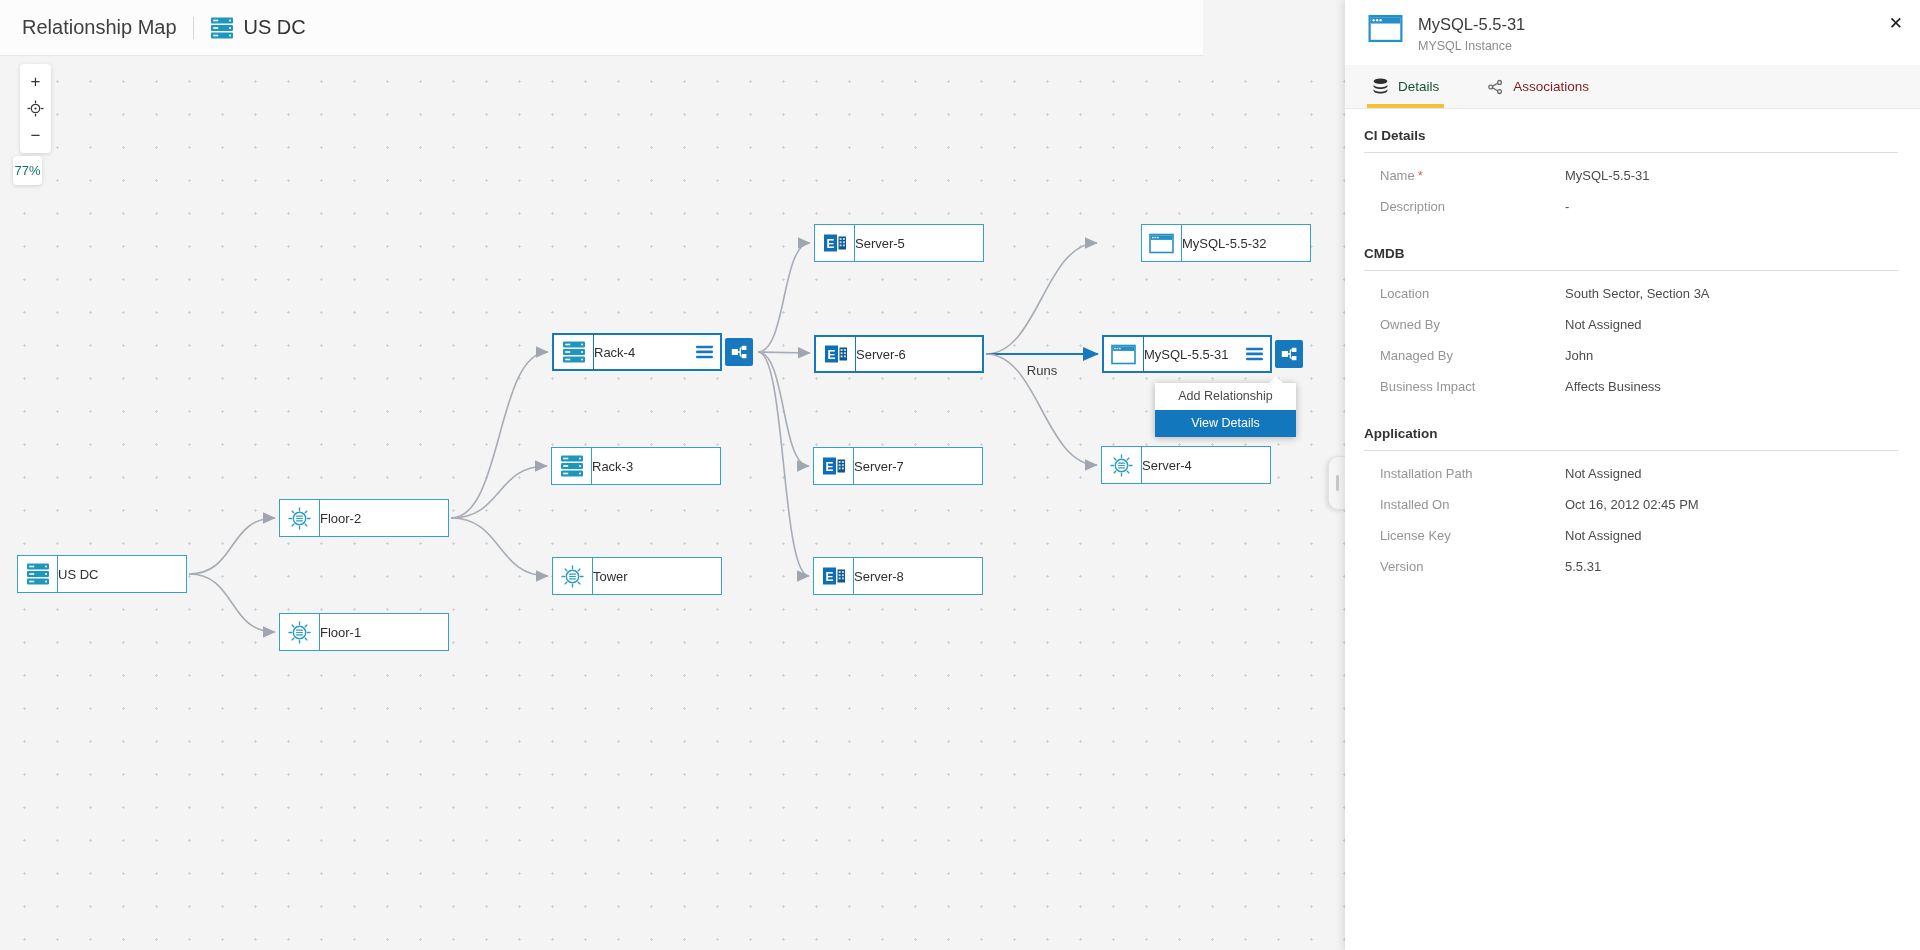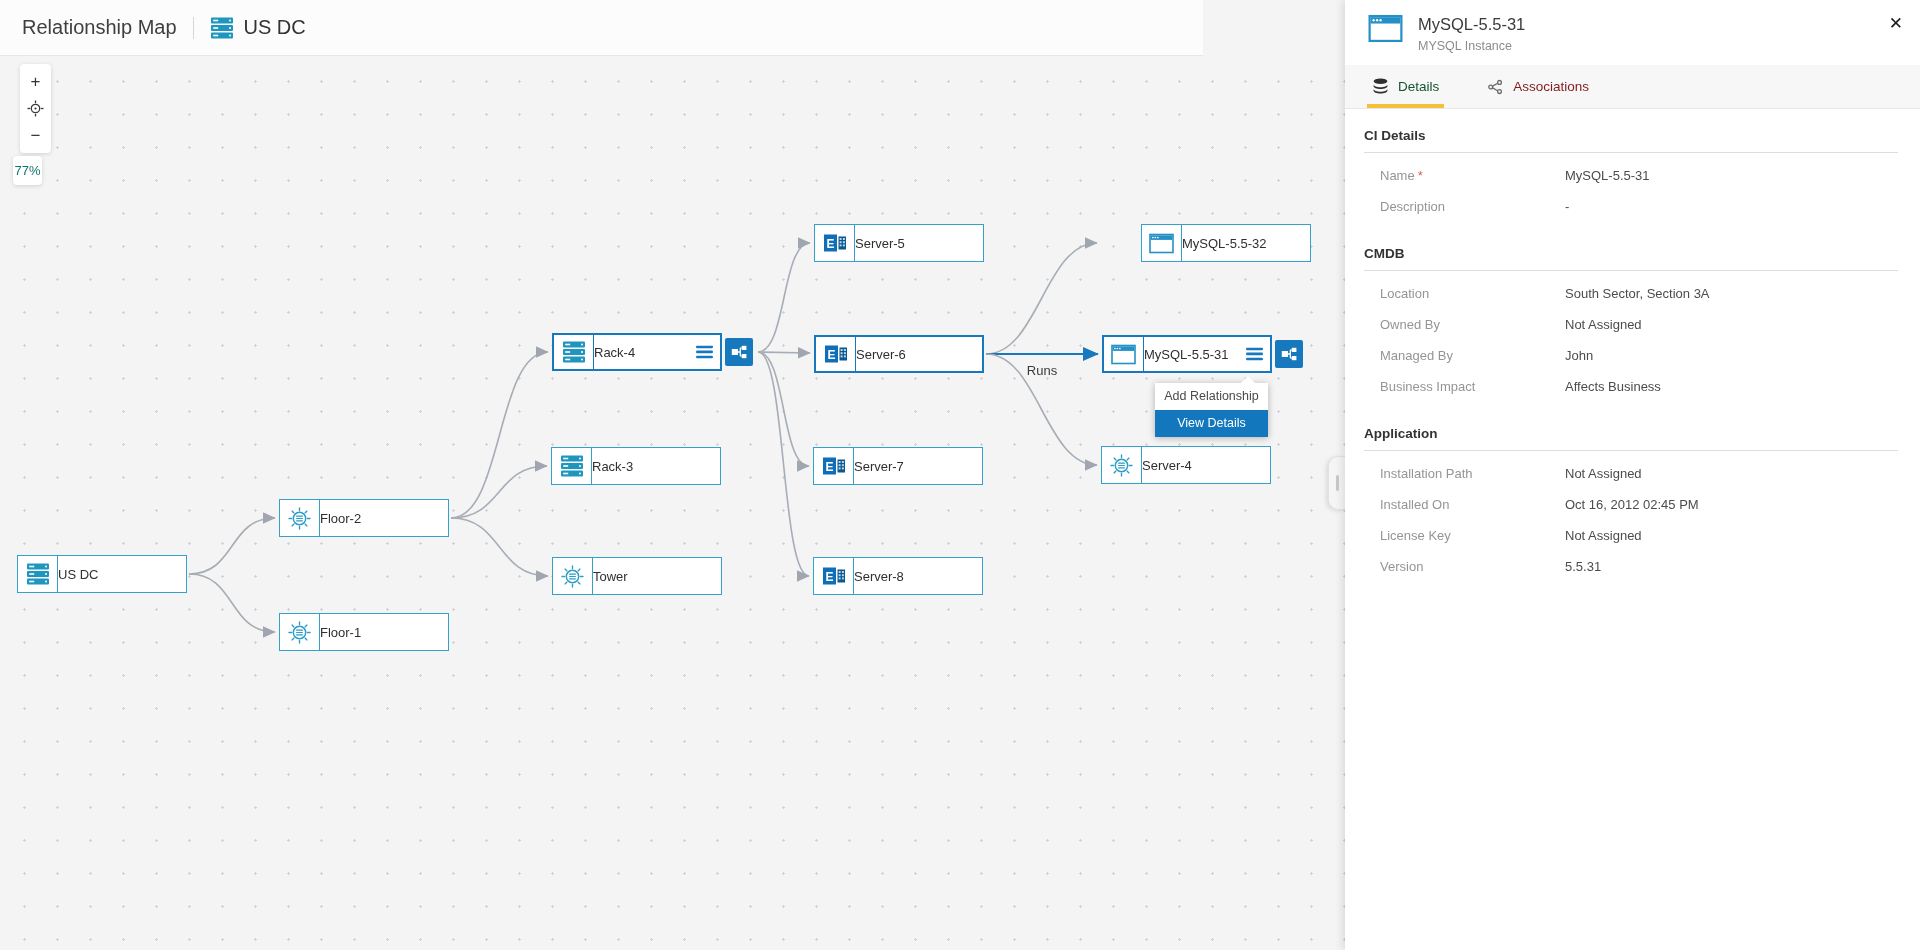--- a/index.html
+++ b/index.html
@@ -42,21 +42,21 @@
   .node.selected .node-iconcell { border-right-color:#1878be; }
   .node-label { flex:1; font-size:13px; color:#2f2f2f;
     white-space:nowrap; }
   .menu-icon { position:absolute; right:7px; top:50%; transform:translateY(-50%);
     display:flex; cursor:pointer; }
   .tree-btn { position:absolute; right:-33px; top:50%; transform:translateY(-50%);
     width:28px; height:28px; background:#1878be; border:none; border-radius:2px;
     display:flex; align-items:center; justify-content:center; cursor:pointer; }
 
   
-  .context-menu { position:absolute; left:1155px; top:326px; width:113px;
+  .context-menu { position:absolute; left:1155px; top:326px; width:141px;
     background:#fff; box-shadow:0 1px 7px rgba(0,0,0,.28); z-index:6; }
   .context-caret { position:absolute; top:-5px; right:15px; width:10px; height:10px;
     background:#fff; transform:rotate(45deg); }
   .menu-item { position:relative; height:27px; line-height:27px; text-align:center;
     font-size:12.5px; color:#4a4a4a; cursor:pointer; background:#fff; }
   .menu-item.selected { background:#1377bd; color:#fff; }
 
   
   .splitter { position:absolute; right:0; top:399px; width:17px; height:54px;
     background:#f5f5f5; border:1px solid #e2e2e2; border-right:none;

